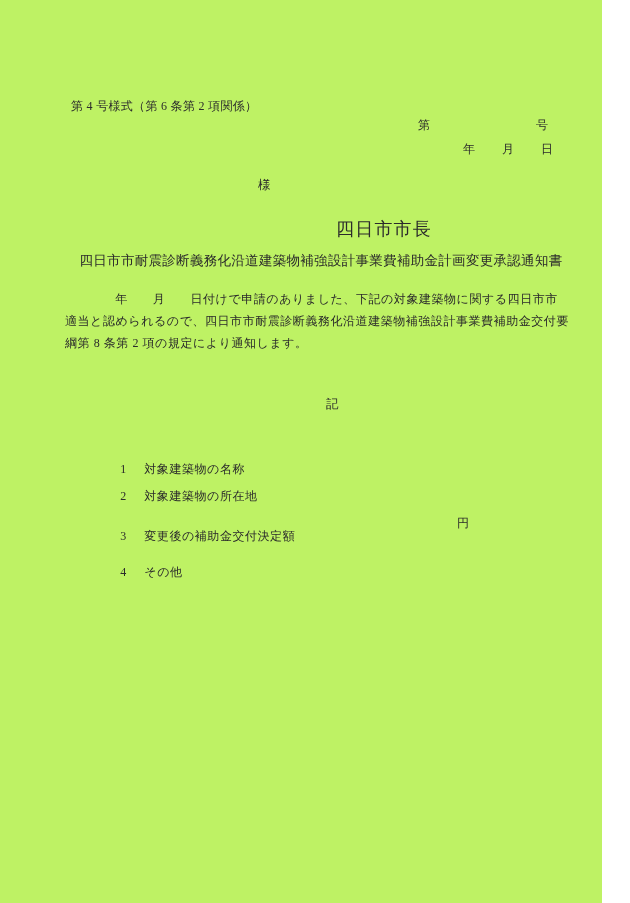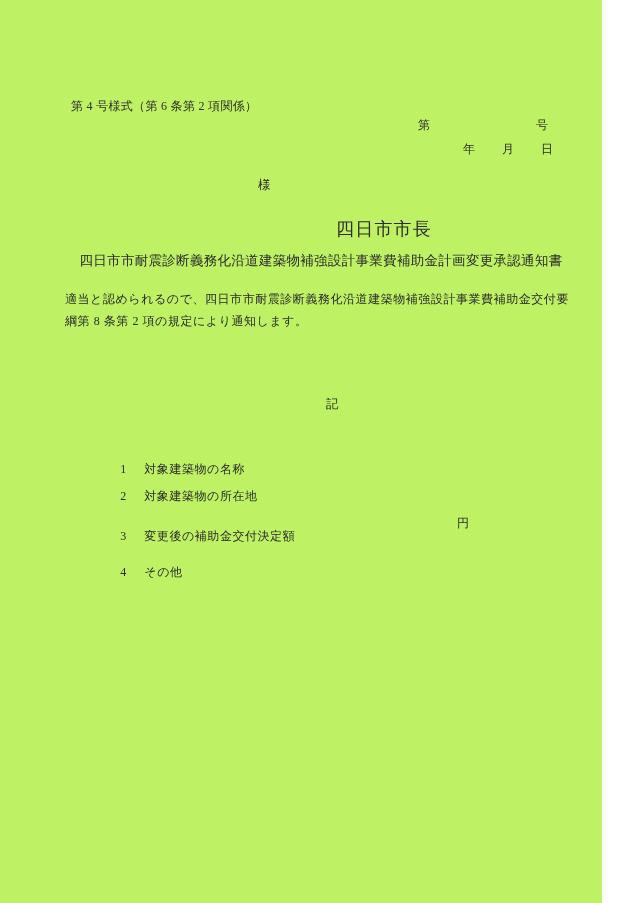--- a/index.html
+++ b/index.html
@@ -93,20 +93,21 @@
     <span>日</span>
   </div>
 
   <div class="abs addressee">様</div>
 
   <div class="abs sender">四日市市長</div>
 
   <h1 class="abs doc-title">四日市市耐震診断義務化沿道建築物補強設計事業費補助金計画変更承認通知書</h1>
 
   <div class="abs body-text">
+    <div class="body-line">　　　　年　　月　　日付けで申請のありました、下記の対象建築物に関する四日市市</div>
     <div class="body-line">適当と認められるので、四日市市耐震診断義務化沿道建築物補強設計事業費補助金交付要</div>
     <div class="body-line">綱第 8 条第 2 項の規定により通知します。</div>
   </div>
 
   <div class="abs record-marker">記</div>
 
   <div class="abs items">
     <div class="item item-1">
       <span class="item-num">1</span><span class="item-label">対象建築物の名称</span>
       <span class="item-unit"></span>

